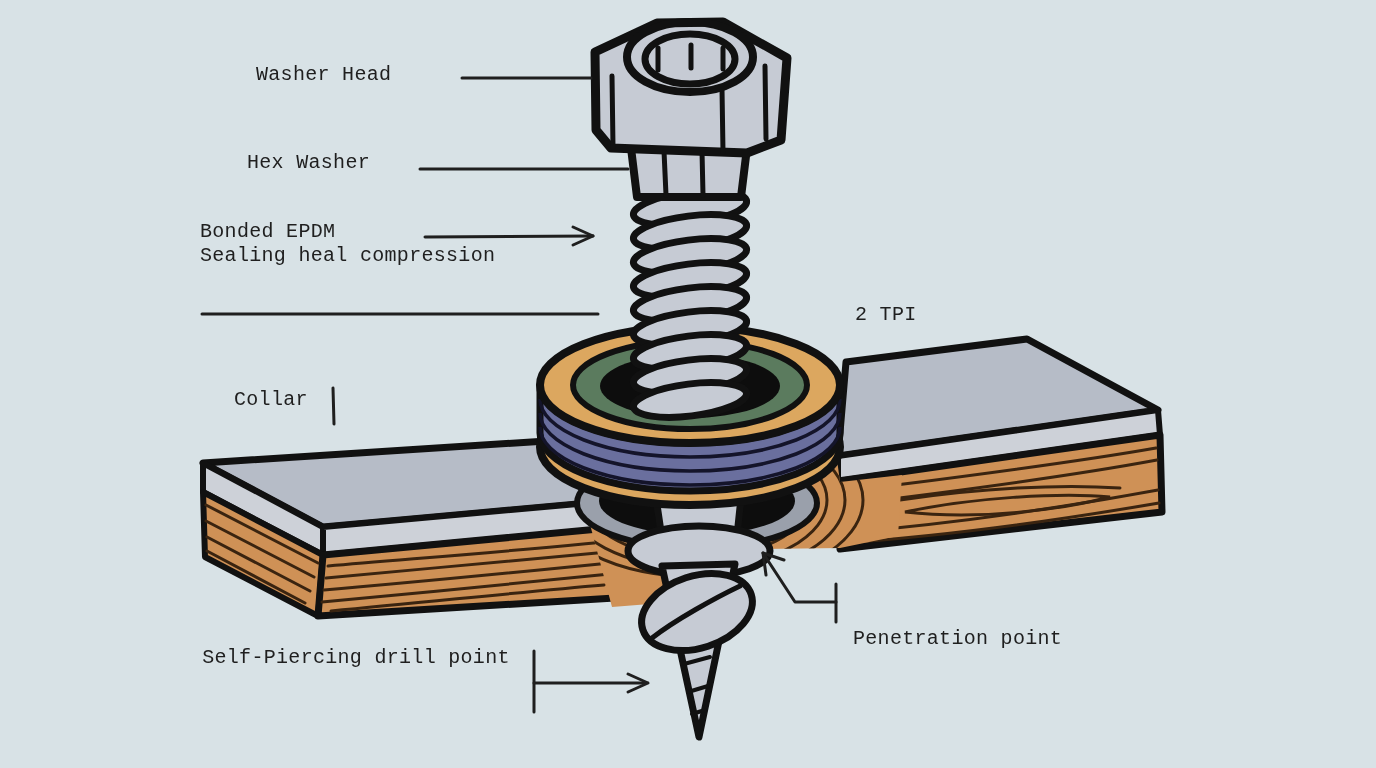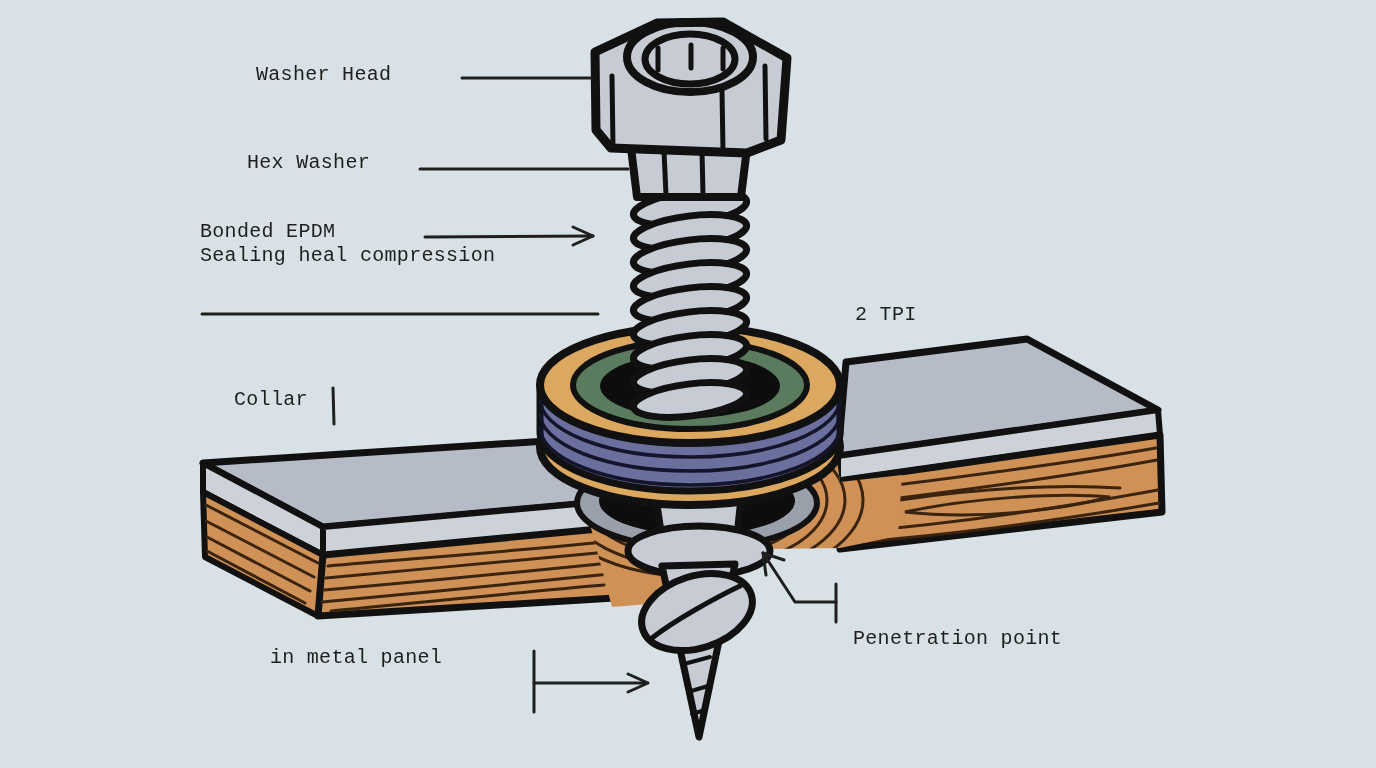--- a/index.html
+++ b/index.html
@@ -187,14 +187,14 @@
 <div class="lbl" style="left:256px;top:63px;">Washer Head</div>
 <div class="lbl" style="left:206px;top:151px;margin-left:41px;">Hex Washer</div>
 <div class="lbl" style="left:200px;top:220px;">
   <span style="display:block">Bonded EPDM</span>
   <span style="display:block">Sealing heal compression</span>
 </div>
 <div class="lbl" style="left:200px;top:388px;margin-left:34px;">Collar</div>
 <div class="lbl" style="left:855px;top:303px;">2 TPI</div>
 <div class="lbl" style="left:853px;top:587px;margin-top:40px;">Penetration point</div>
 <div class="lbl center" style="left:186px;top:646px;width:340px;">
-  <span style="display:block">in metal panel</span>
+  <span style="display:block">Self-Piercing drill point</span>
 </div>
 
 </body></html>

